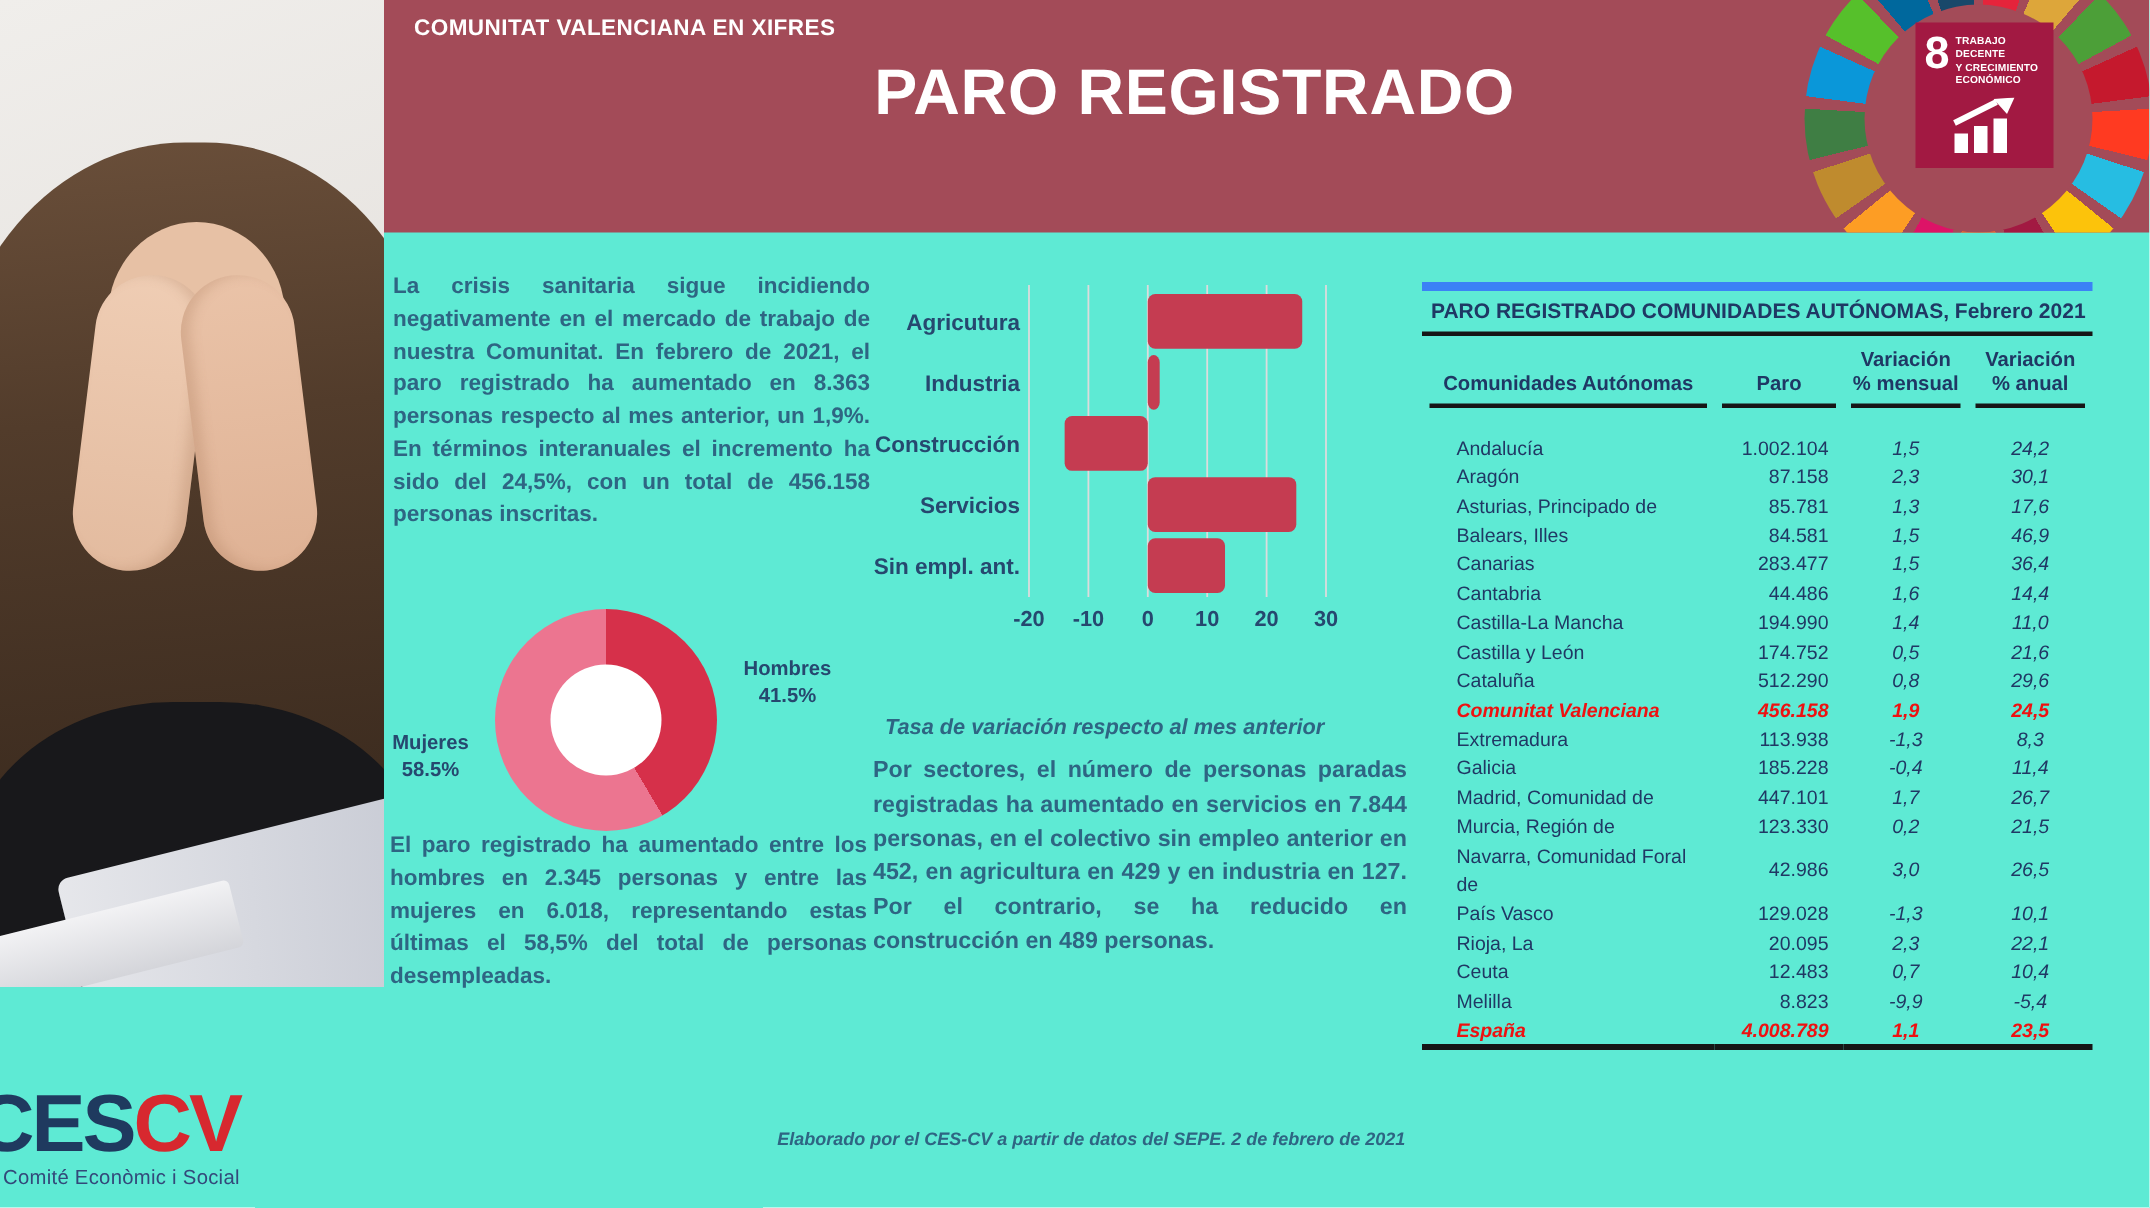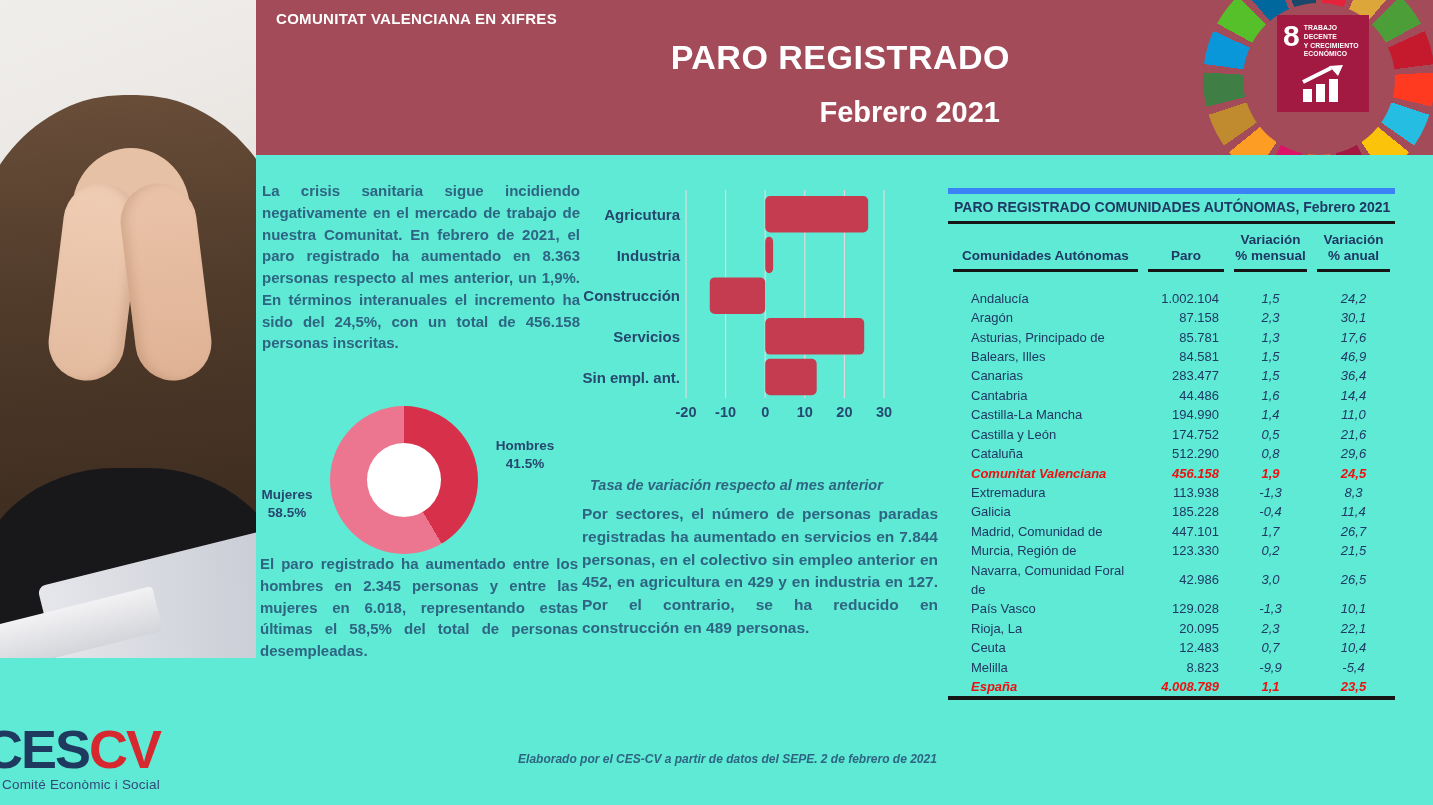--- a/index.html
+++ b/index.html
@@ -27,21 +27,21 @@
              background:linear-gradient(100deg,#E6E7EB 0%,#C6C9D3 100%);
              transform:rotate(-14deg);border-radius:8px;
              box-shadow:0 3px 0 #9FA3AF;}
   .ph-laptop-base{left:-10px;top:606px;width:170px;height:46px;
              background:linear-gradient(#F2F2F4,#D4D5DA);transform:rotate(-14deg);border-radius:4px;}
 
   
   .banner{position:absolute;left:256px;top:0;width:1177px;height:155px;overflow:hidden;}
   .kicker{position:absolute;left:20px;top:10px;color:#fff;font-size:15px;font-weight:700;
           letter-spacing:.3px;}
-  .title{position:absolute;right:423px;top:38px;margin:0;color:#fff;font-size:34px;
+  .title{position:absolute;right:423px;top:38px;margin:0;color:#fff;font-size:43px;
          font-weight:800;letter-spacing:.5px;white-space:nowrap;}
   .subtitle{position:absolute;right:433px;top:96px;color:#fff;font-size:29px;font-weight:700;
             white-space:nowrap;}
 
   
   .sdg-wheel{position:absolute;right:-2px;top:-37px;width:232px;height:232px;border-radius:50%;}
   .sdg-hole{position:absolute;left:40px;top:40px;width:152px;height:152px;border-radius:50%;}
   .sdg-square{position:absolute;left:74px;top:52px;width:92px;height:97px;
               display:flex;flex-direction:column;padding:7px 6px 6px;box-sizing:border-box;}
   .sdg-head{display:flex;gap:4px;align-items:flex-start;}
@@ -107,21 +107,20 @@
     <div class="ph-sweater"></div>
     <div class="ph-hand-l"></div>
     <div class="ph-hand-r"></div>
     <div class="ph-laptop"></div>
     <div class="ph-laptop-base"></div>
   </div>
 
   <header class="banner" id="banner" style="background: rgb(163, 75, 88);">
     <div class="kicker">COMUNITAT VALENCIANA EN XIFRES</div>
     <h1 class="title">PARO REGISTRADO</h1>
-    <div class="subtitle">Febrero 2021</div>
 
     <div class="sdg-wheel" id="sdgWheel" style="background: conic-gradient(rgb(163, 75, 88) 0%, rgb(163, 75, 88) 0.57%, rgb(229, 36, 59) 0.57%, rgb(229, 36, 59) 5.31%, rgb(163, 75, 88) 5.31%, rgb(163, 75, 88) 5.88%, rgb(163, 75, 88) 5.88%, rgb(163, 75, 88) 6.46%, rgb(221, 166, 58) 6.46%, rgb(221, 166, 58) 11.19%, rgb(163, 75, 88) 11.19%, rgb(163, 75, 88) 11.76%, rgb(163, 75, 88) 11.76%, rgb(163, 75, 88) 12.34%, rgb(76, 159, 56) 12.34%, rgb(76, 159, 56) 17.07%, rgb(163, 75, 88) 17.07%, rgb(163, 75, 88) 17.65%, rgb(163, 75, 88) 17.65%, rgb(163, 75, 88) 18.22%, rgb(197, 25, 45) 18.22%, rgb(197, 25, 45) 22.95%, rgb(163, 75, 88) 22.95%, rgb(163, 75, 88) 23.53%, rgb(163, 75, 88) 23.53%, rgb(163, 75, 88) 24.1%, rgb(255, 58, 33) 24.1%, rgb(255, 58, 33) 28.84%, rgb(163, 75, 88) 28.84%, rgb(163, 75, 88) 29.41%, rgb(163, 75, 88) 29.41%, rgb(163, 75, 88) 29.99%, rgb(38, 189, 226) 29.99%, rgb(38, 189, 226) 34.72%, rgb(163, 75, 88) 34.72%, rgb(163, 75, 88) 35.29%, rgb(163, 75, 88) 35.29%, rgb(163, 75, 88) 35.87%, rgb(252, 195, 11) 35.87%, rgb(252, 195, 11) 40.6%, rgb(163, 75, 88) 40.6%, rgb(163, 75, 88) 41.18%, rgb(163, 75, 88) 41.18%, rgb(163, 75, 88) 41.75%, rgb(162, 25, 66) 41.75%, rgb(162, 25, 66) 46.48%, rgb(163, 75, 88) 46.48%, rgb(163, 75, 88) 47.06%, rgb(163, 75, 88) 47.06%, rgb(163, 75, 88) 47.63%, rgb(253, 105, 37) 47.63%, rgb(253, 105, 37) 52.37%, rgb(163, 75, 88) 52.37%, rgb(163, 75, 88) 52.94%, rgb(163, 75, 88) 52.94%, rgb(163, 75, 88) 53.52%, rgb(221, 19, 103) 53.52%, rgb(221, 19, 103) 58.25%, rgb(163, 75, 88) 58.25%, rgb(163, 75, 88) 58.82%, rgb(163, 75, 88) 58.82%, rgb(163, 75, 88) 59.4%, rgb(253, 157, 36) 59.4%, rgb(253, 157, 36) 64.13%, rgb(163, 75, 88) 64.13%, rgb(163, 75, 88) 64.71%, rgb(163, 75, 88) 64.71%, rgb(163, 75, 88) 65.28%, rgb(191, 139, 46) 65.28%, rgb(191, 139, 46) 70.01%, rgb(163, 75, 88) 70.01%, rgb(163, 75, 88) 70.59%, rgb(163, 75, 88) 70.59%, rgb(163, 75, 88) 71.16%, rgb(63, 126, 68) 71.16%, rgb(63, 126, 68) 75.9%, rgb(163, 75, 88) 75.9%, rgb(163, 75, 88) 76.47%, rgb(163, 75, 88) 76.47%, rgb(163, 75, 88) 77.05%, rgb(10, 151, 217) 77.05%, rgb(10, 151, 217) 81.78%, rgb(163, 75, 88) 81.78%, rgb(163, 75, 88) 82.35%, rgb(163, 75, 88) 82.35%, rgb(163, 75, 88) 82.93%, rgb(86, 192, 43) 82.93%, rgb(86, 192, 43) 87.66%, rgb(163, 75, 88) 87.66%, rgb(163, 75, 88) 88.24%, rgb(163, 75, 88) 88.24%, rgb(163, 75, 88) 88.81%, rgb(0, 104, 157) 88.81%, rgb(0, 104, 157) 93.54%, rgb(163, 75, 88) 93.54%, rgb(163, 75, 88) 94.12%, rgb(163, 75, 88) 94.12%, rgb(163, 75, 88) 94.69%, rgb(25, 72, 106) 94.69%, rgb(25, 72, 106) 99.42%, rgb(163, 75, 88) 99.42%, rgb(163, 75, 88) 100%);">
       <div class="sdg-hole" id="sdgHole" style="background: rgb(163, 75, 88);"></div>
     </div>
     <div class="sdg-square" id="sdgSquare" style="left: 1021px; top: 15px; background: rgb(162, 25, 66);">
       <div class="sdg-head">
         <span class="sdg-num">8</span>
         <span class="sdg-label">TRABAJO DECENTE
 Y CRECIMIENTO
 ECONÓMICO</span>

